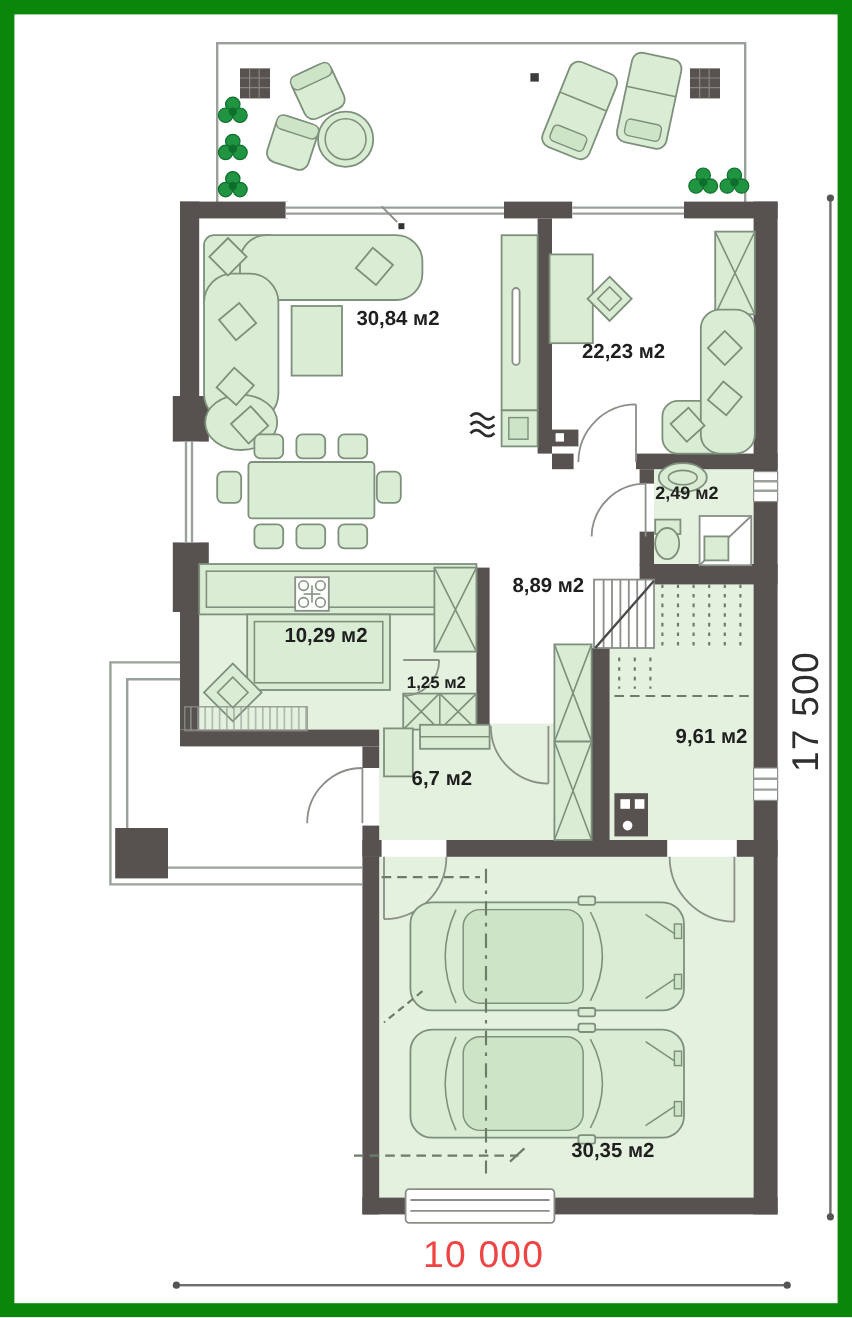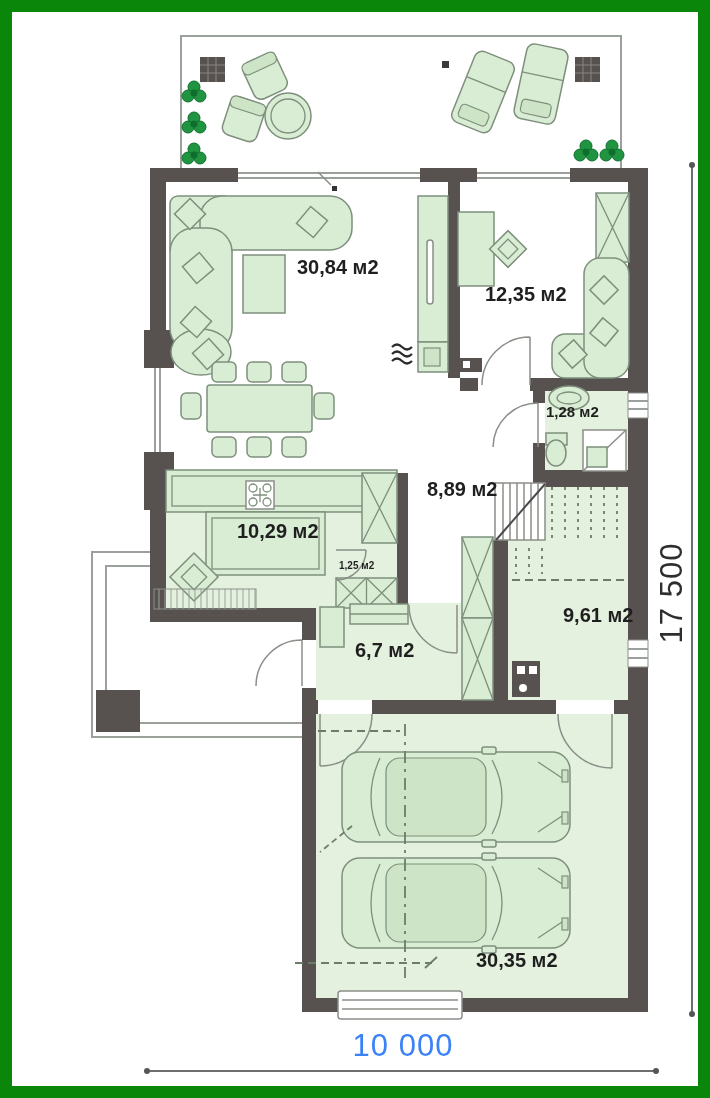--- a/index.html
+++ b/index.html
@@ -8,24 +8,24 @@
   }
   html,body{margin:0;padding:0;background:#fff;}
   .stage{position:relative;width:710px;height:1098px;background:#fff;overflow:hidden;
          font-family:"Liberation Sans","DejaVu Sans",sans-serif;}
   .frame{position:absolute;inset:0;border:12px solid var(--frame);pointer-events:none;z-index:40;}
   .terrace{position:absolute;left:180px;top:35px;width:438px;height:135px;background:#fff;
            border:2px solid var(--line);z-index:1;}
   .floor{position:absolute;background:var(--floor);z-index:1;}
   .w{position:absolute;background:var(--wall);z-index:3;}
   .overlay{position:absolute;left:0;top:0;z-index:5;}
-  .lbl{position:absolute;z-index:8;font-weight:700;font-size:20px;color:var(--text);white-space:nowrap;}
-  .lbl.md{font-size:15px;} .lbl.sm{font-size:10px;}
+  .lbl{position:absolute;z-index:8;font-weight:700;font-size:17px;color:var(--text);white-space:nowrap;}
+  .lbl.md{font-size:15px;} .lbl.sm{font-size:14px;}
   .dim-h{position:absolute;left:335px;top:1028px;width:136px;text-align:center;z-index:8;
-         font-size:31px;color:#3b82f6;letter-spacing:1px;}
+         font-size:31px;color:#ef4444;letter-spacing:1px;}
   .dim-v{position:absolute;left:607px;top:575px;width:130px;text-align:center;z-index:8;
          font-size:31px;color:#2e2e2e;letter-spacing:1px;transform:rotate(-90deg);}
   .dline{position:absolute;background:#6e6e6e;z-index:7;}
   .ddot{position:absolute;width:6px;height:6px;border-radius:50%;background:#555;z-index:7;}
   
   .ff{fill:var(--ff);stroke:var(--fs);stroke-width:1.5;}
   .ff2{fill:#cde4c7;stroke:var(--fs);stroke-width:1.2;}
   .wh{fill:#fff;stroke:#8a8f88;stroke-width:1.5;}
   .ln{stroke:var(--fs);fill:none;stroke-width:1.3;}
   .gl{stroke:#8a8f88;fill:none;stroke-width:1.5;}
@@ -306,26 +306,26 @@
       <use href="#car" x="342" y="858"></use>
       <path d="M405 724 V978" class="dashln" stroke-dasharray="12 6 3 6"></path>
       <path d="M318 731 H400" class="dashln" stroke-dasharray="8 5"></path>
       <path d="M295 963 H432" class="dashln" stroke-dasharray="8 5"></path>
       <path d="M425 968 L437 957" class="dashln"></path>
       <path d="M352 826 L320 852" class="dashln" stroke-dasharray="6 4"></path>
     </g>
   </svg>
 
   <div class="lbl" style="left:297px;top:256px;">30,84 м2</div>
-  <div class="lbl" style="left:485px;top:283px;">12,35 м2</div>
-  <div class="lbl md" style="left:546px;top:403px;">1,28 м2</div>
+  <div class="lbl" style="left:485px;top:283px;">22,23 м2</div>
+  <div class="lbl md" style="left:546px;top:403px;">2,49 м2</div>
   <div class="lbl" style="left:411px;top:478px;margin-left:16px;">8,89 м2</div>
   <div class="lbl" style="left:237px;top:520px;">10,29 м2</div>
   <div class="lbl sm" style="left:339px;top:560px;">1,25 м2</div>
-  <div class="lbl" style="left:343px;top:639px;margin-left:12px;">6,7 м2</div>
+  <div class="lbl" style="left:343px;top:639px;">6,7 м2</div>
   <div class="lbl" style="left:517px;top:604px;margin-left:46px;">9,61 м2</div>
   <div class="lbl" style="left:476px;top:949px;">30,35 м2</div>
 
   <div class="dline" style="left:147px;top:1070px;width:510px;height:2px;"></div>
   <div class="ddot" style="left:144px;top:1068px;"></div>
   <div class="ddot" style="left:653px;top:1068px;"></div>
   <div class="dim-h">10 000</div>
 
   <div class="dline" style="left:691px;top:165px;width:2px;height:850px;"></div>
   <div class="ddot" style="left:689px;top:162px;"></div>

